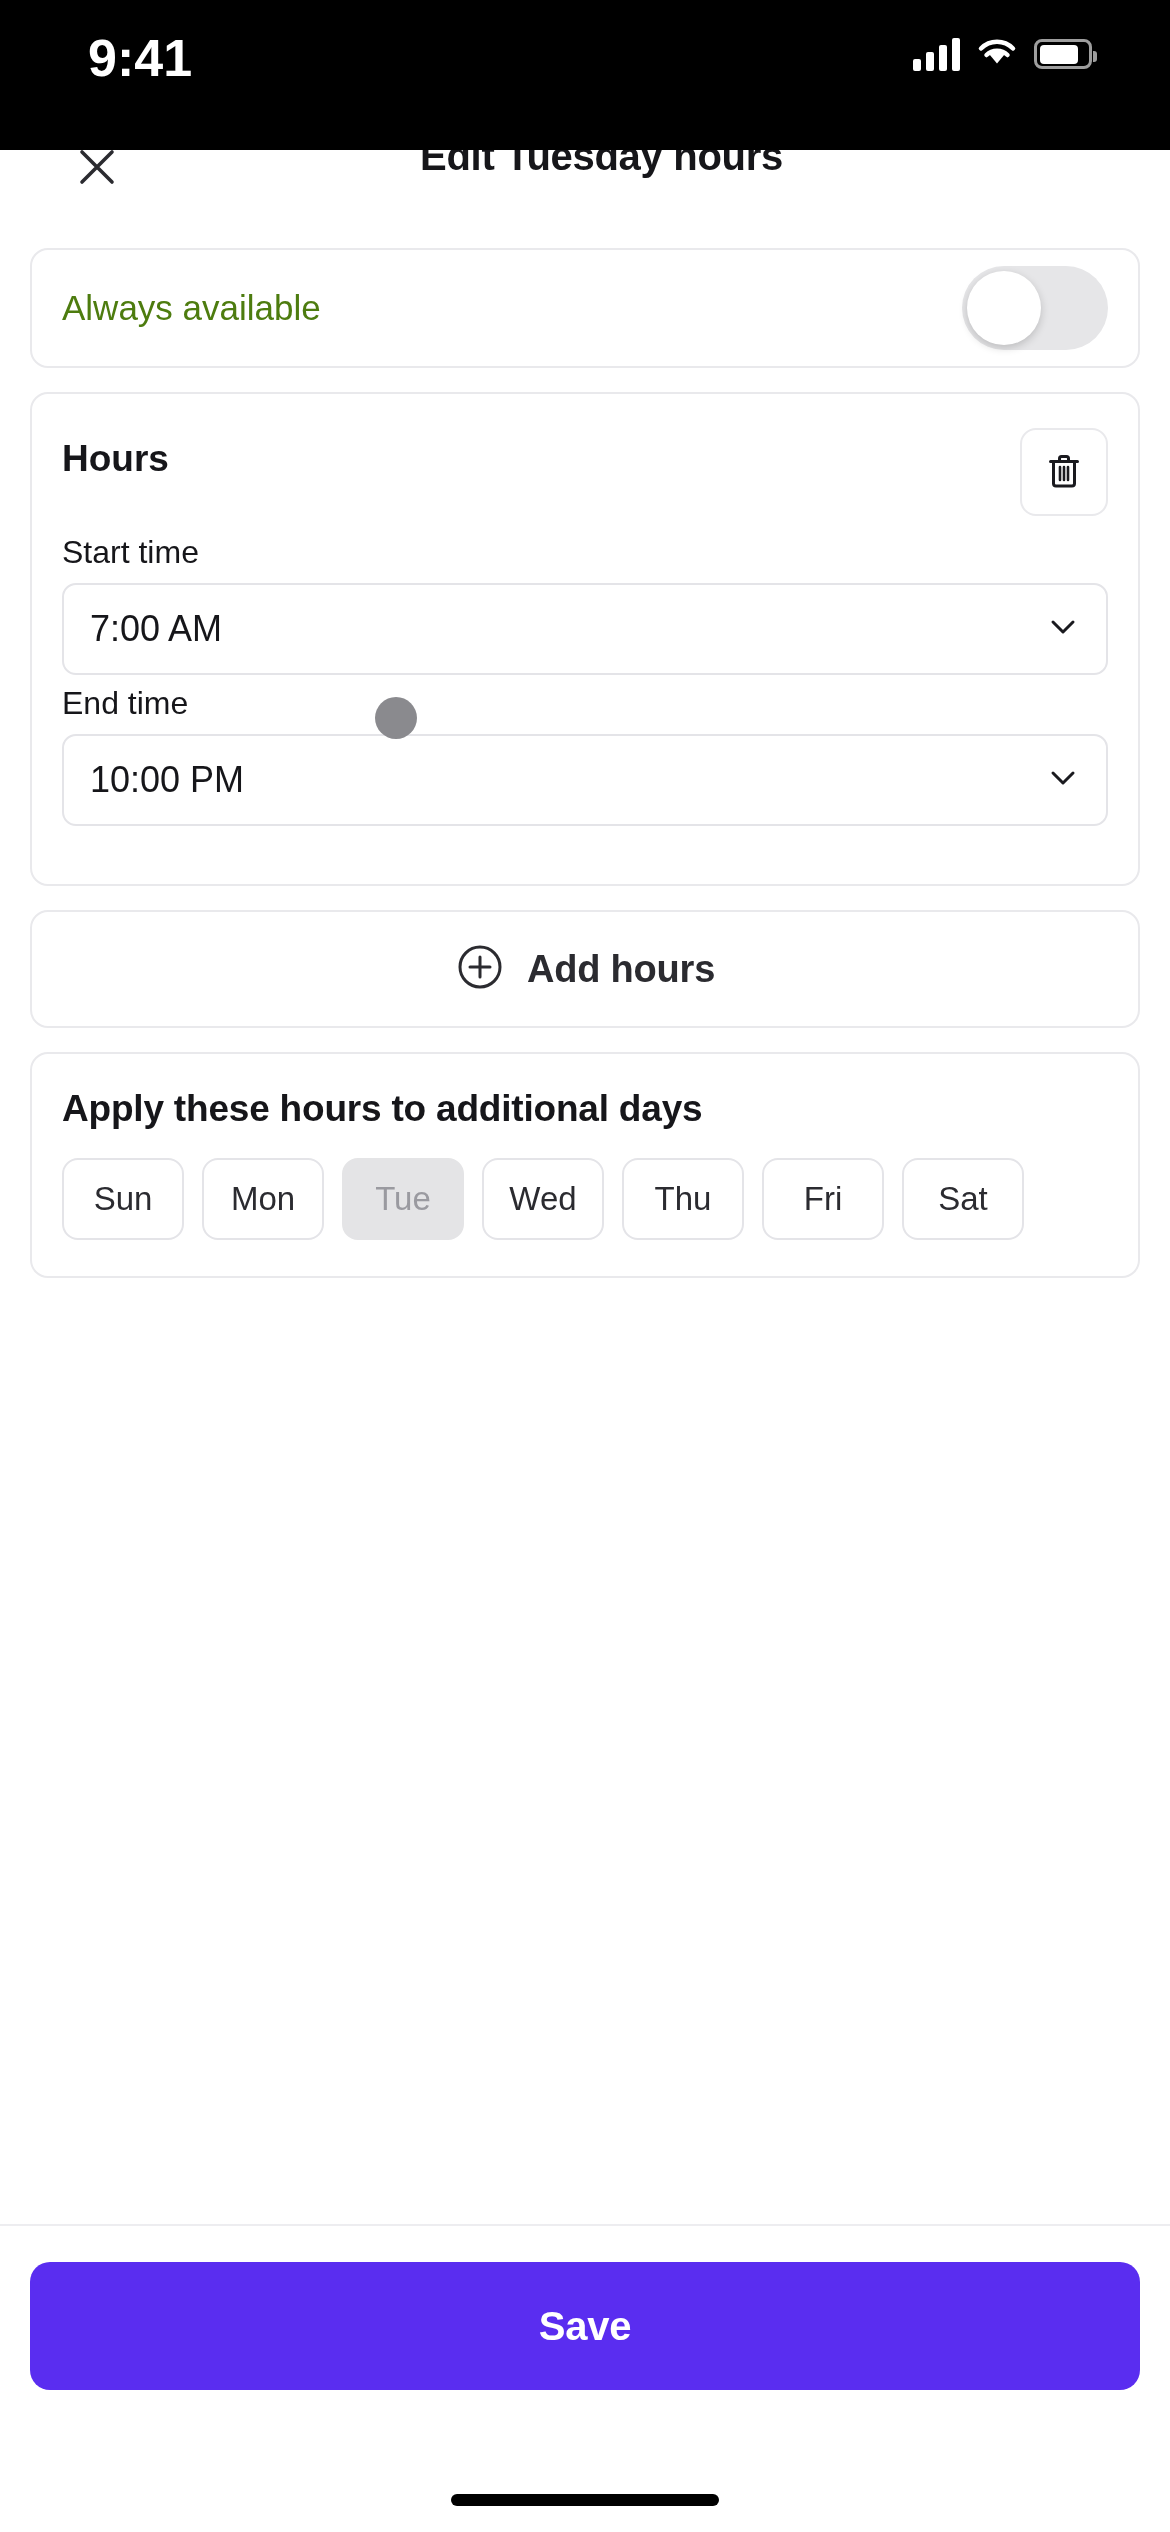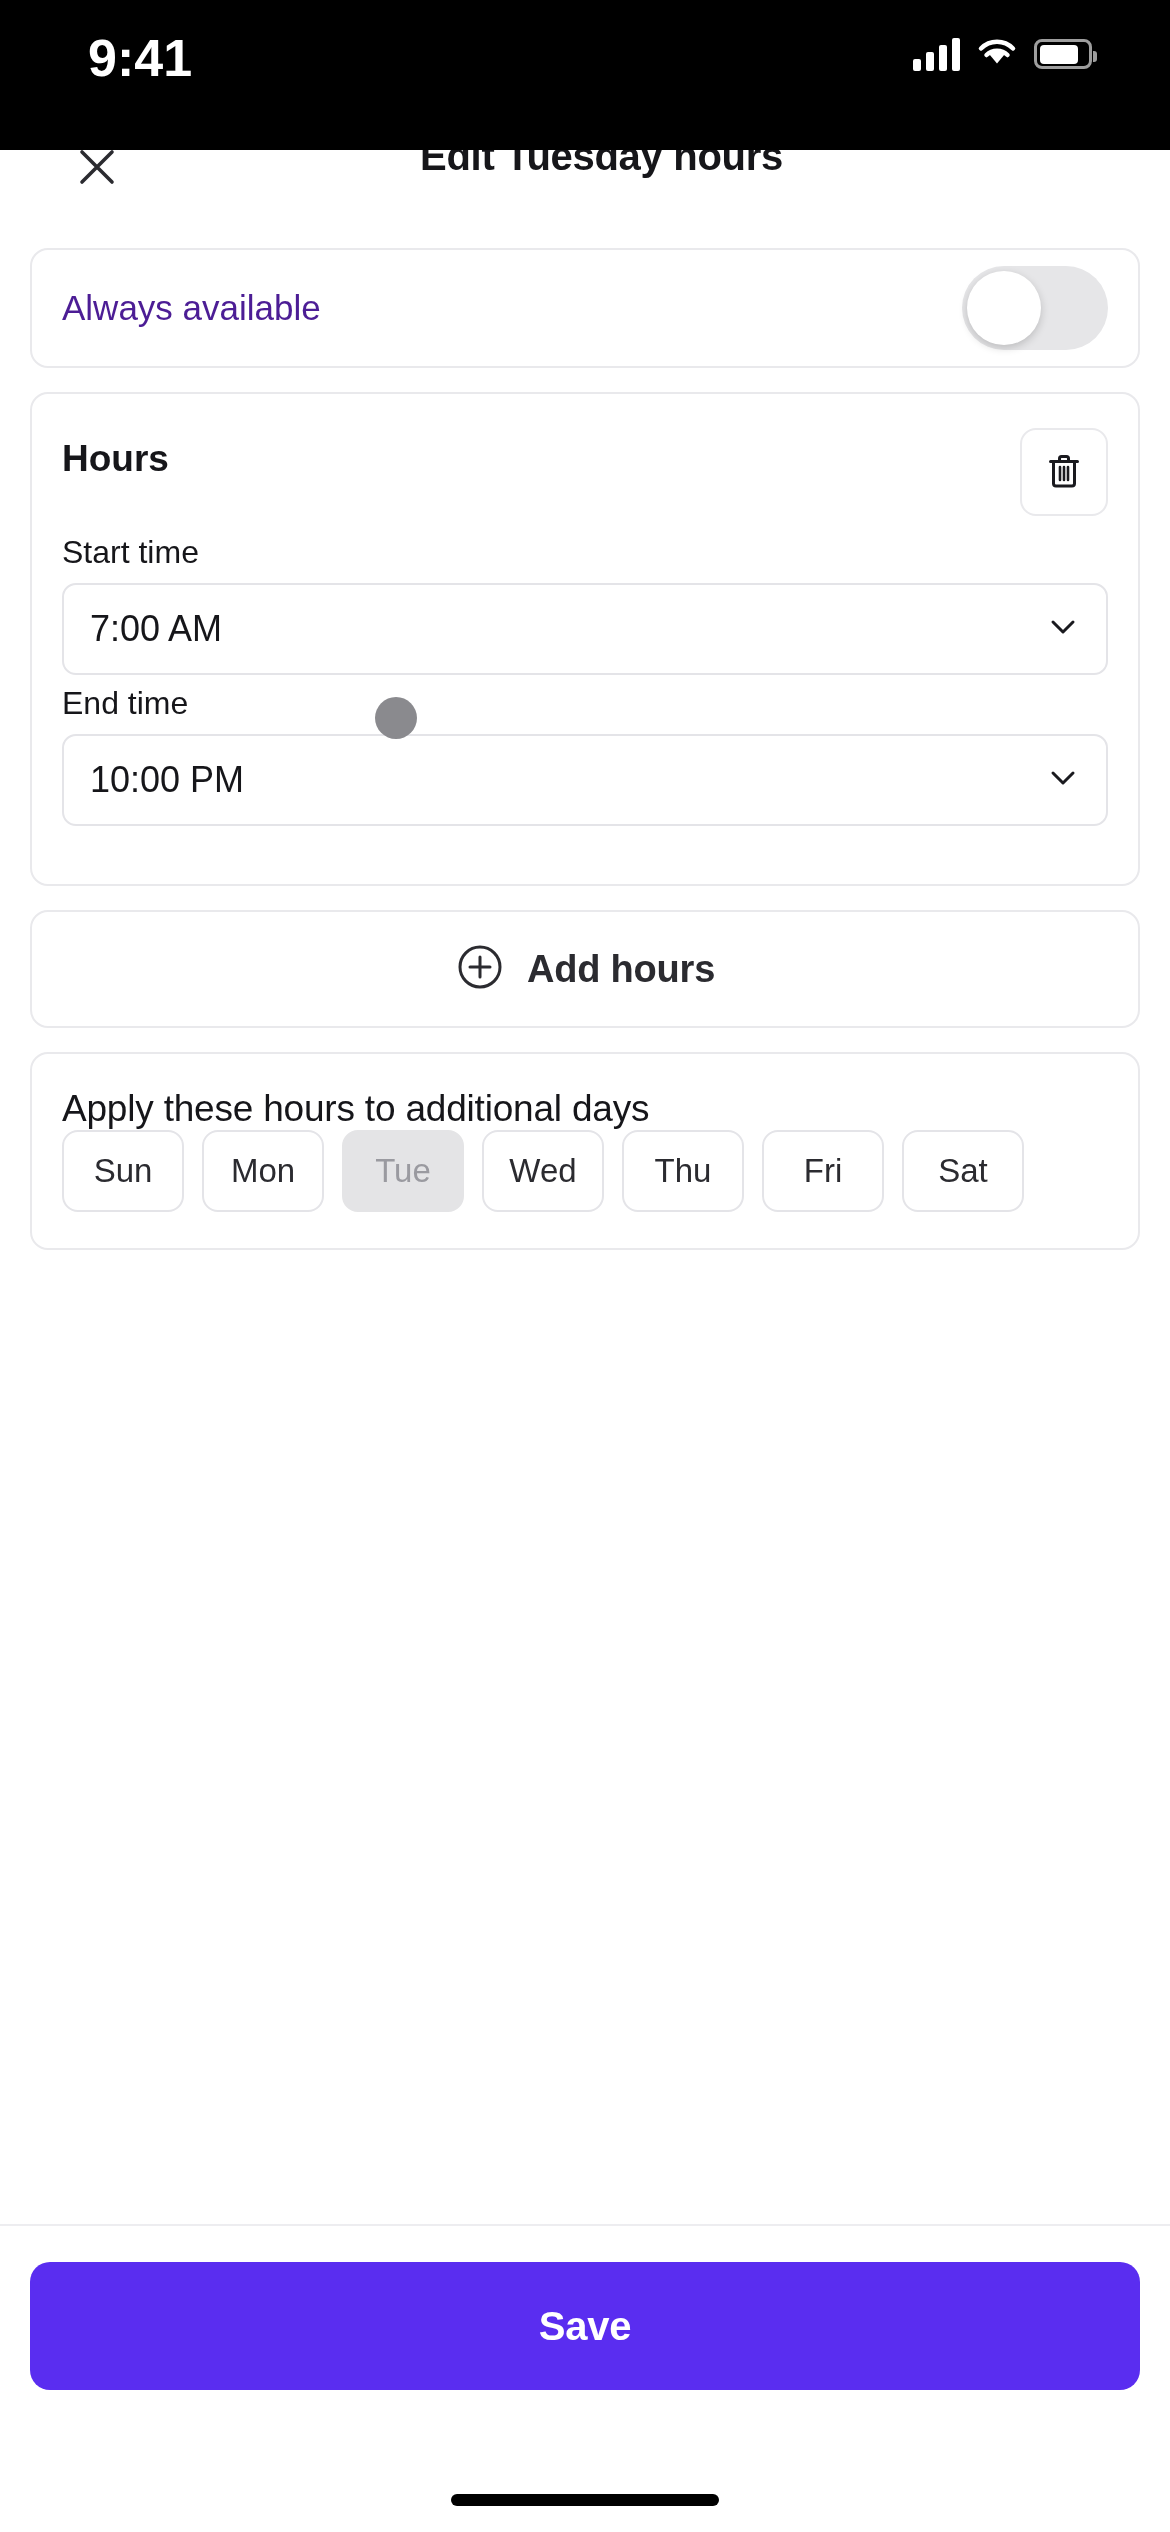--- a/index.html
+++ b/index.html
@@ -161,21 +161,21 @@
   .avail-card {
     height: 120px;
     display: flex;
     align-items: center;
     justify-content: space-between;
     padding: 0 30px;
     margin-top: 32px;
   }
   .avail-label {
     font-size: 35px;
-    color: #4c1d95;
+    color: #4d7c0f;
     font-weight: normal;
   }
   .toggle {
     position: relative;
     width: 146px;
     height: 84px;
     border-radius: 42px;
     background: #E6E6E8;
     flex: none;
     cursor: pointer;
@@ -265,22 +265,23 @@
     color: #2B2B30;
     letter-spacing: -0.2px;
   }
 
   
   .apply-card {
     padding: 34px 30px 36px 30px;
   }
   .apply-title {
     font-size: 37px;
-    font-weight: normal;
+    font-weight: bold;
     color: #16161A;
+    margin-bottom: 28px;
     letter-spacing: -0.2px;
   }
   .chips {
     display: flex;
     flex-wrap: wrap;
     gap: 18px;
   }
   .chip {
     min-width: 122px;
     height: 82px;

